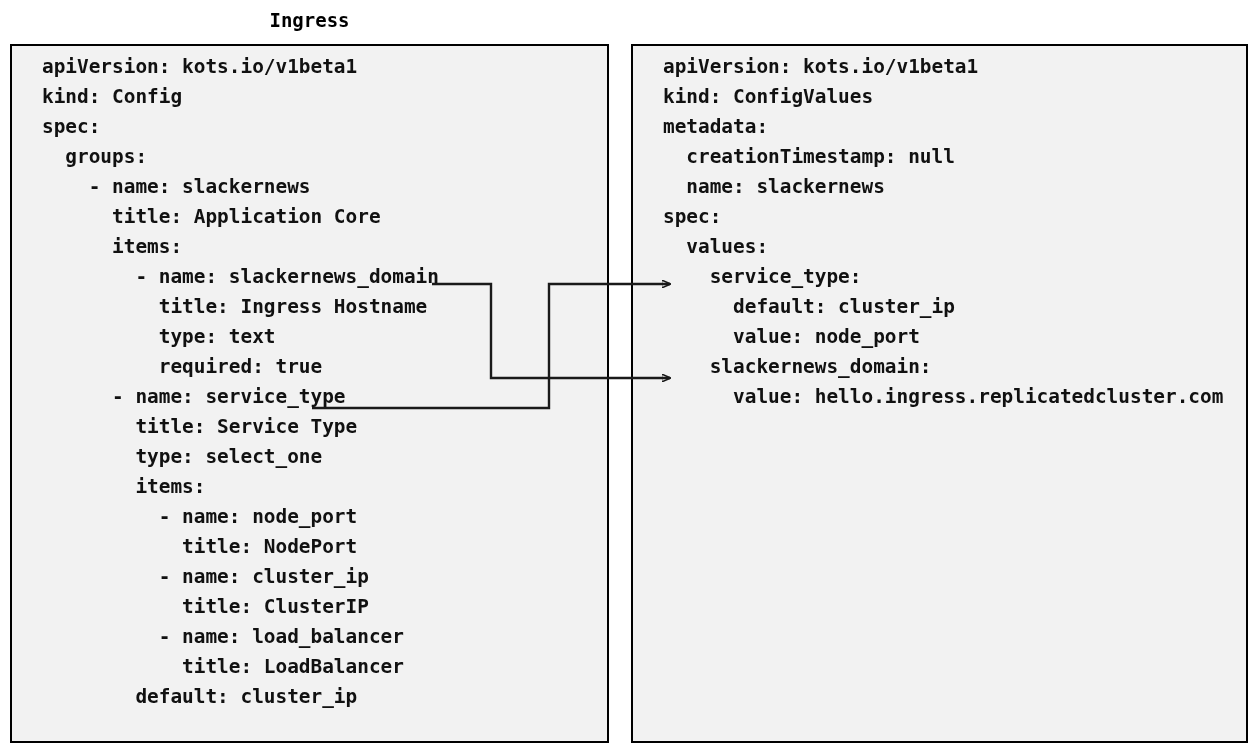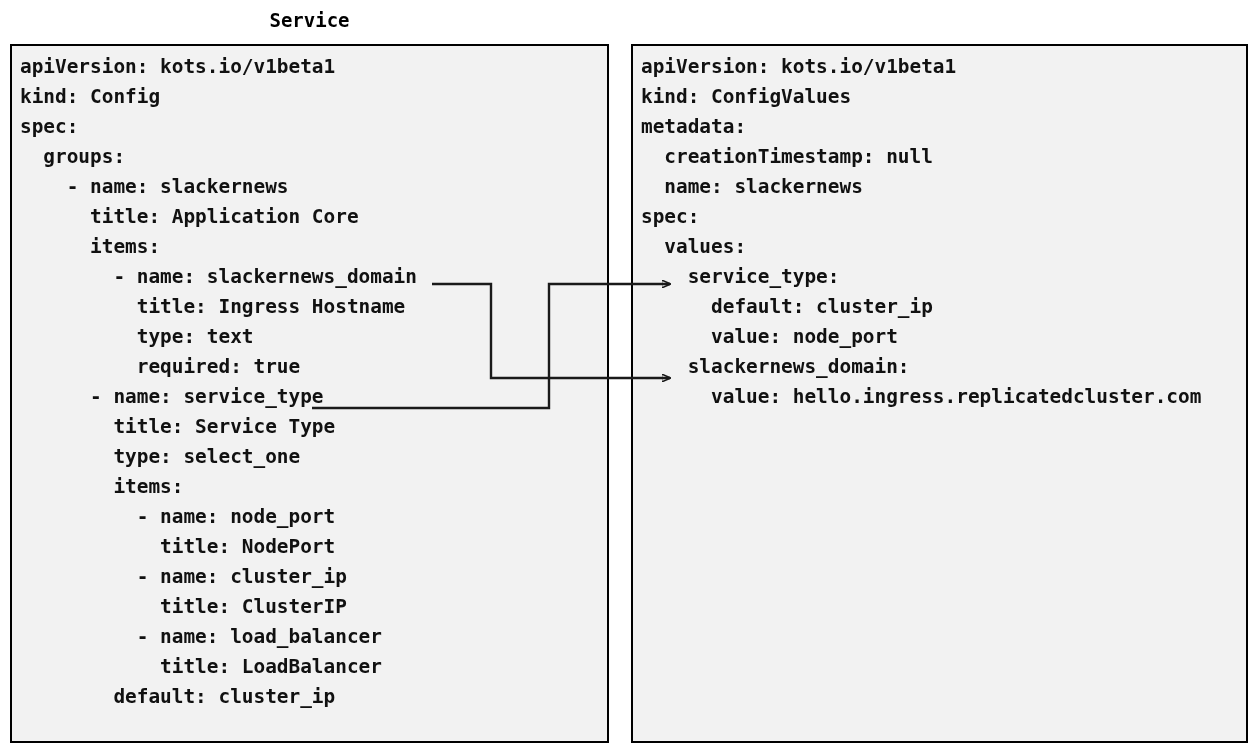--- a/index.html
+++ b/index.html
@@ -53,37 +53,37 @@
     top: 6px;
     right: 0;
     font-family: "DejaVu Sans Mono", "Liberation Mono", monospace;
     font-weight: bold;
     font-size: 19.4px;
     line-height: 30px;
     color: #111111;
     white-space: pre;
     letter-spacing: 0px;
   }
-  .code .ln { display: block; height: 30px; }
+  .code .ln { display: block; height: 30px; margin-left: 22px; }
 
   #connectors {
     position: absolute;
     left: 0;
     top: 0;
     width: 1258px;
     height: 756px;
     pointer-events: none;
   }
 </style>
 </head>
 <body>
 
 <div id="stage">
 
-  <div class="panel-title" id="title-left">Service</div>
+  <div class="panel-title" id="title-left">Ingress</div>
 
 
   <div class="panel" id="panel-left">
     <div class="code" id="code-left"><span class="ln">apiVersion: kots.io/v1beta1</span><span class="ln">kind: Config</span><span class="ln">spec:</span><span class="ln">  groups:</span><span class="ln">    - name: slackernews</span><span class="ln">      title: Application Core</span><span class="ln">      items:</span><span class="ln">        - name: slackernews_domain</span><span class="ln">          title: Ingress Hostname</span><span class="ln">          type: text</span><span class="ln">          required: true</span><span class="ln">      - name: service_type</span><span class="ln">        title: Service Type</span><span class="ln">        type: select_one</span><span class="ln">        items:</span><span class="ln">          - name: node_port</span><span class="ln">            title: NodePort</span><span class="ln">          - name: cluster_ip</span><span class="ln">            title: ClusterIP</span><span class="ln">          - name: load_balancer</span><span class="ln">            title: LoadBalancer</span><span class="ln">        default: cluster_ip</span></div>
   </div>
 
   <div class="panel" id="panel-right">
     <div class="code" id="code-right"><span class="ln">apiVersion: kots.io/v1beta1</span><span class="ln">kind: ConfigValues</span><span class="ln">metadata:</span><span class="ln">  creationTimestamp: null</span><span class="ln">  name: slackernews</span><span class="ln">spec:</span><span class="ln">  values:</span><span class="ln">    service_type:</span><span class="ln">      default: cluster_ip</span><span class="ln">      value: node_port</span><span class="ln">    slackernews_domain:</span><span class="ln">      value: hello.ingress.replicatedcluster.com</span></div>
   </div>
 

